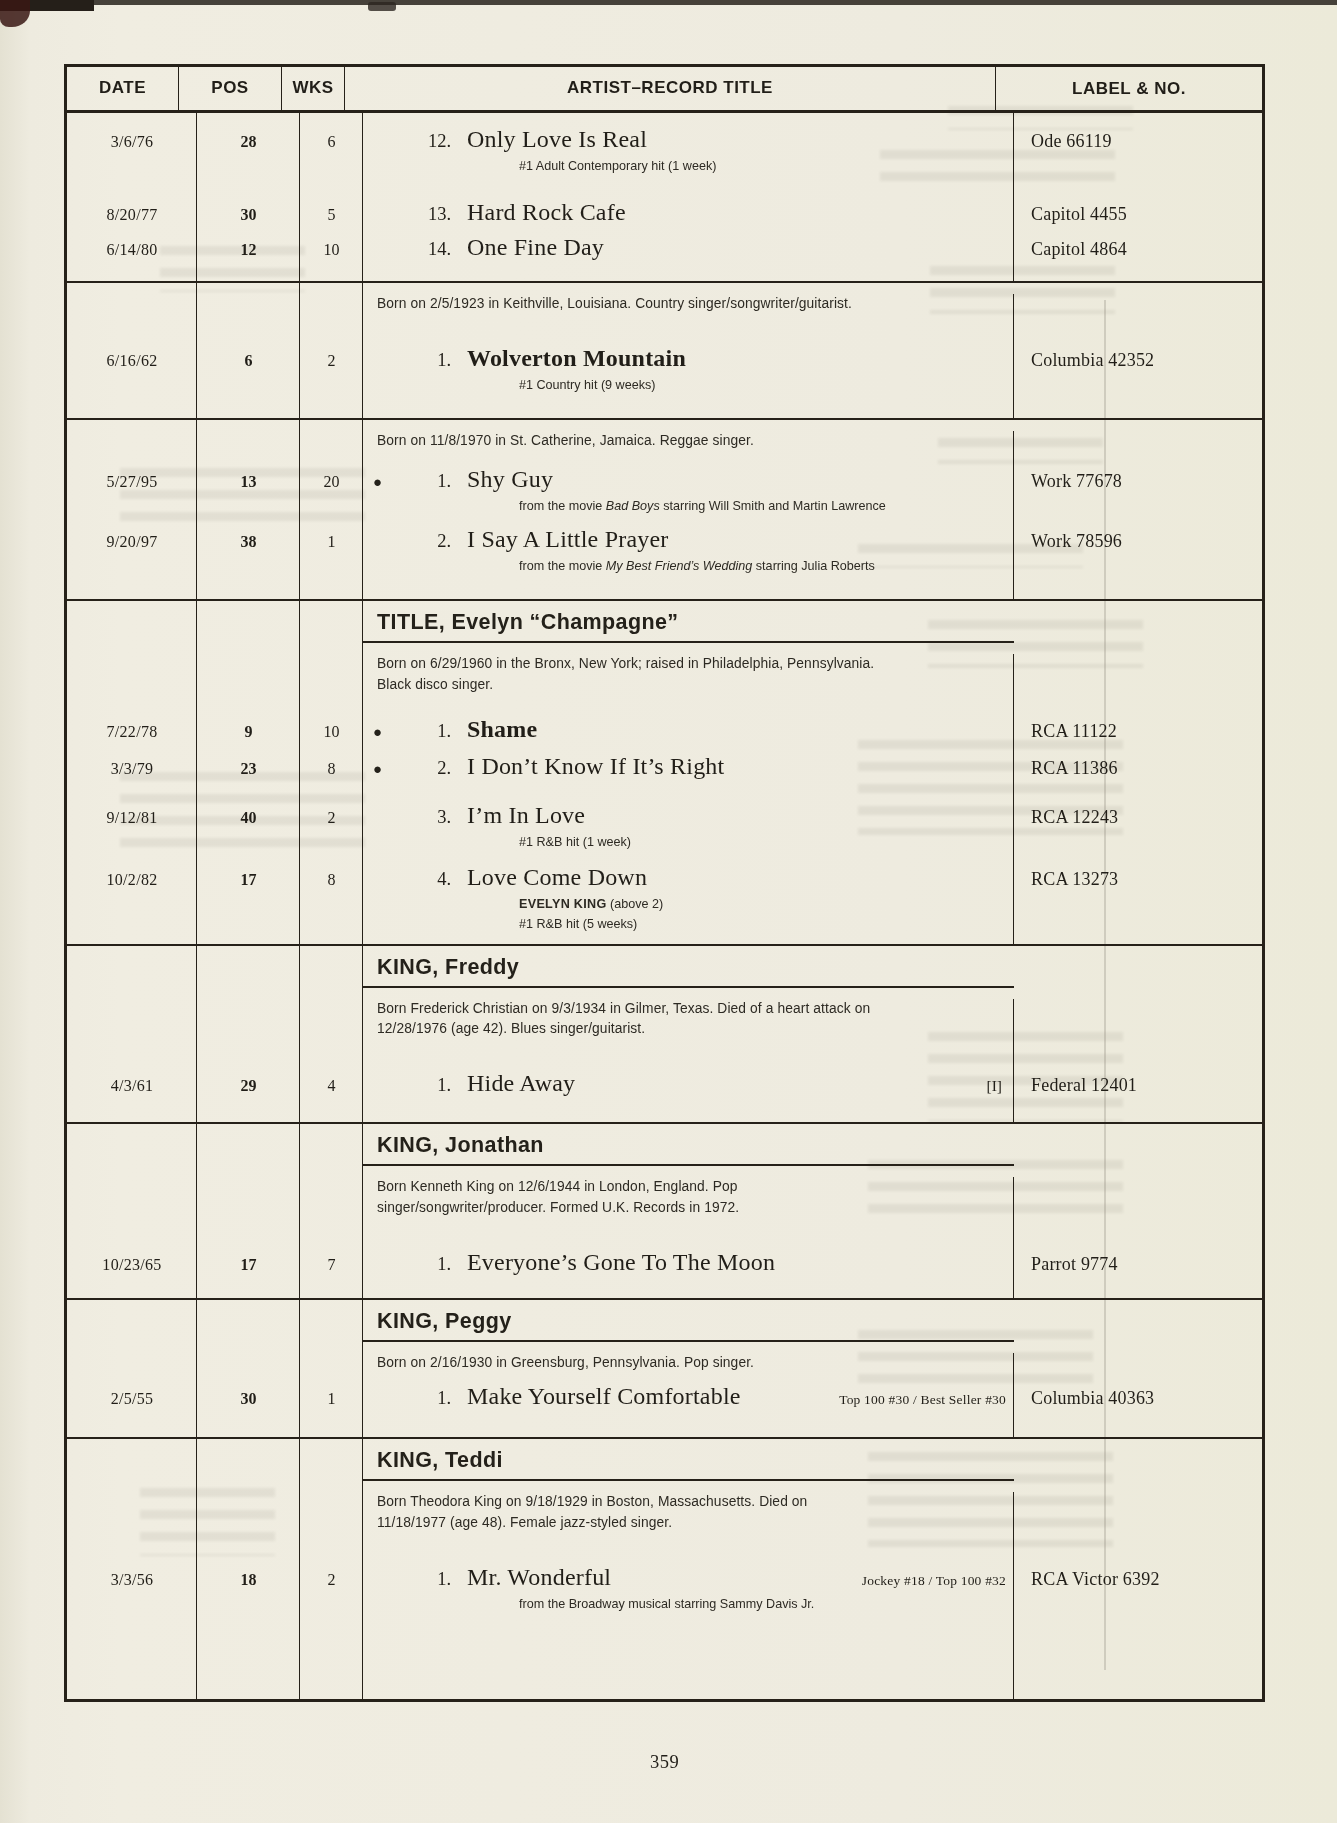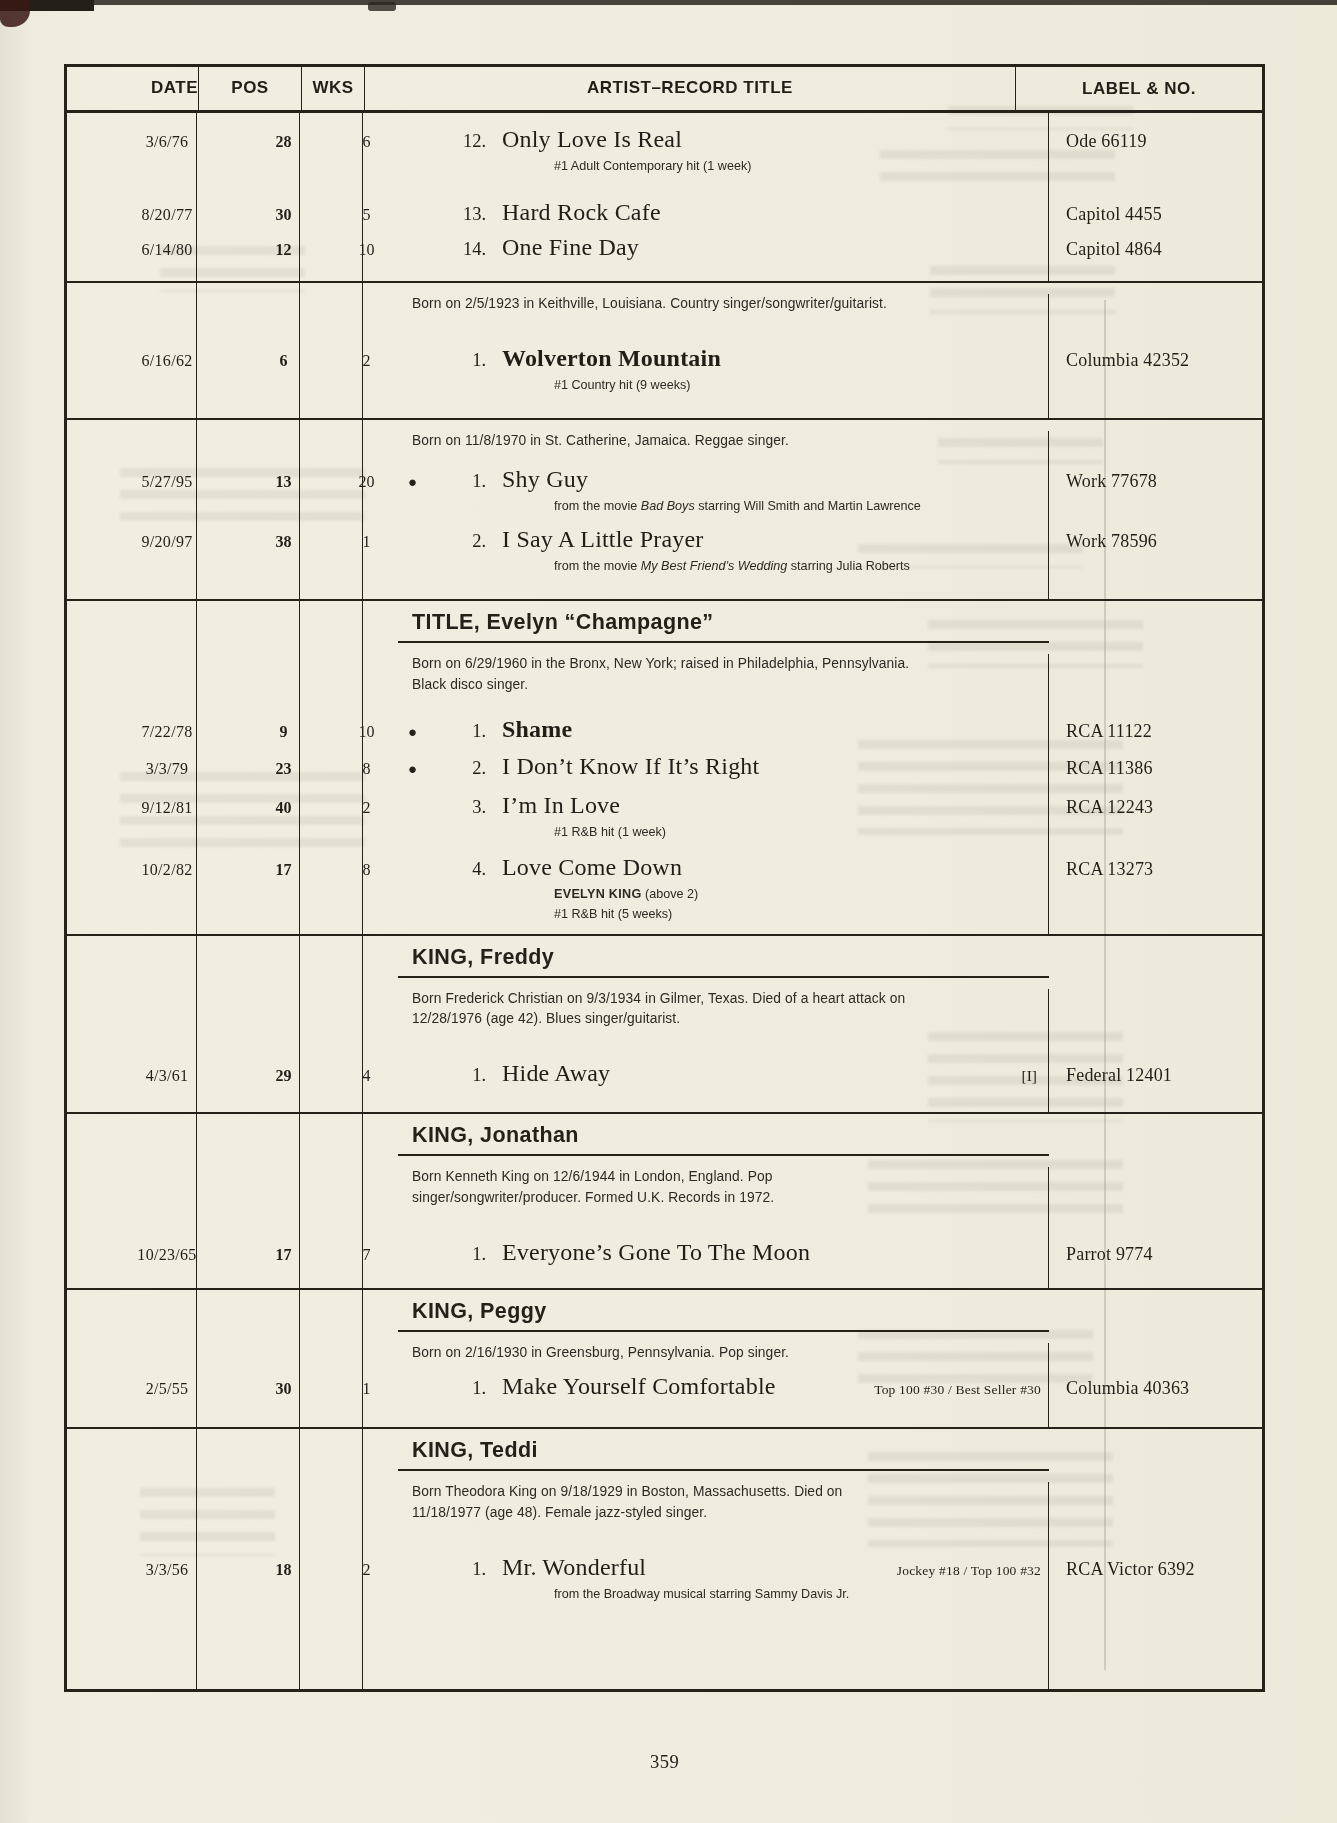--- a/index.html
+++ b/index.html
@@ -17,23 +17,23 @@
   .bleed {
     position:absolute; opacity:.13; filter:blur(1.5px); pointer-events:none;
     background:repeating-linear-gradient(180deg, rgba(100,95,82,.75) 0 9px, rgba(100,95,82,0) 9px 22px);
   }
   .bleed-rule { position:absolute; left:1104px; top:300px; width:2px; height:1370px; background:#8d887b; opacity:.3; filter:blur(.6px); pointer-events:none; }
   
   .chart-table { position:absolute; left:64px; top:64px; width:1201px; border:3px solid #262119; }
   .thead { display:flex; align-items:center; height:46px; border-bottom:3px solid #262119;
            font-family:"Liberation Sans", sans-serif; font-weight:700; font-size:17px; letter-spacing:.5px; }
   .hd { text-align:center; }
-  .hd1 { width:132px;text-align:right; } .hd2 { width:103px; } .hd3 { width:63px; } .hd4 { width:651px; } .hd5 { flex:1; }
+  .hd1 { width:112px; } .hd2 { width:103px; } .hd3 { width:63px; } .hd4 { width:651px; } .hd5 { flex:1; }
   .hd1,.hd2,.hd3,.hd4 { border-right:1.8px solid #262119; height:46px; line-height:43px; }
-  .sec { position:relative; border-top:2.6px solid #262119;padding-left:35px; }
+  .sec { position:relative; border-top:2.6px solid #262119; }
   .vl  { position:absolute; top:0; bottom:0; width:1.8px; background:#262119; }
   .vl1 { left:128.5px; } .vl2 { left:231.5px; } .vl3 { left:294.5px; }
   .sec-head { margin-left:296px; width:651px; border-bottom:2.6px solid #262119; padding:9px 0 6px 14px;
               font-family:"Liberation Sans", sans-serif; font-weight:700; font-size:21.5px; letter-spacing:.4px; color:#24211a; }
   .sec-body { position:relative; }
   .vl4 { position:absolute; top:0; bottom:0; left:945.5px; width:1.8px; background:#262119; }
   .bio { margin:11px 0 0 310px; width:565px; font-family:"Liberation Sans", sans-serif;
          font-size:13.8px; line-height:1.5; color:#2d2a23; letter-spacing:.1px; }
   .bio-narrow { width:522px; } .bio-xnarrow { width:472px; }
   .row { display:flex; align-items:baseline; }
@@ -44,21 +44,21 @@
   .bullet { width:30px; font-size:15px; color:#24211a; }
   .num    { width:48px; text-align:right; font-size:18.5px; }
   .title  { margin-left:16px; font-size:24px; letter-spacing:.2px; }
   .title-bold { font-weight:700; }
   .flag { margin-left:auto; padding-right:12px; font-size:15.5px; }
   .chart-note { margin-left:auto; padding-right:8px; font-size:13.5px; letter-spacing:.2px; }
   .c-label { flex:1; padding-left:17px; font-size:18px; letter-spacing:.2px; }
   .note { margin:6px 0 0 452px; font-family:"Liberation Sans", sans-serif; font-size:12.6px; color:#2d2a23; }
   .note i { }
   .credit .cname { font-weight:700; letter-spacing:.3px; }
-  .mt0{margin-top:0} .mt8{margin-top:8px} .mt10{margin-top:10px} .mt12{margin-top:12px} .mt13{margin-top:13px}
+  .mt0{margin-top:0} .mt8{margin-top:8px} .mt10{margin-top:10px} .mt12{margin-top:22px} .mt13{margin-top:13px}
   .mt14{margin-top:30px} .mt15{margin-top:15px} .mt20{margin-top:20px} .mt26{margin-top:26px}
   .s0 .sec-body { padding:13px 0 20px; }
   .s1 .sec-body { padding-bottom:26px; }
   .s2 .sec-body { padding-bottom:26px; }
   .s3 .sec-body { padding-bottom:13px; }
   .s4 .sec-body { padding-bottom:25px; }
   .s5 .sec-body { padding-bottom:22px; }
   .s6 .sec-body { padding-bottom:27px; }
   .s7 .sec-body { padding-bottom:88px; }
   .page-num { position:absolute; top:1752px; left:64px; width:1201px; text-align:center; font-size:18.5px; letter-spacing:.5px; }

